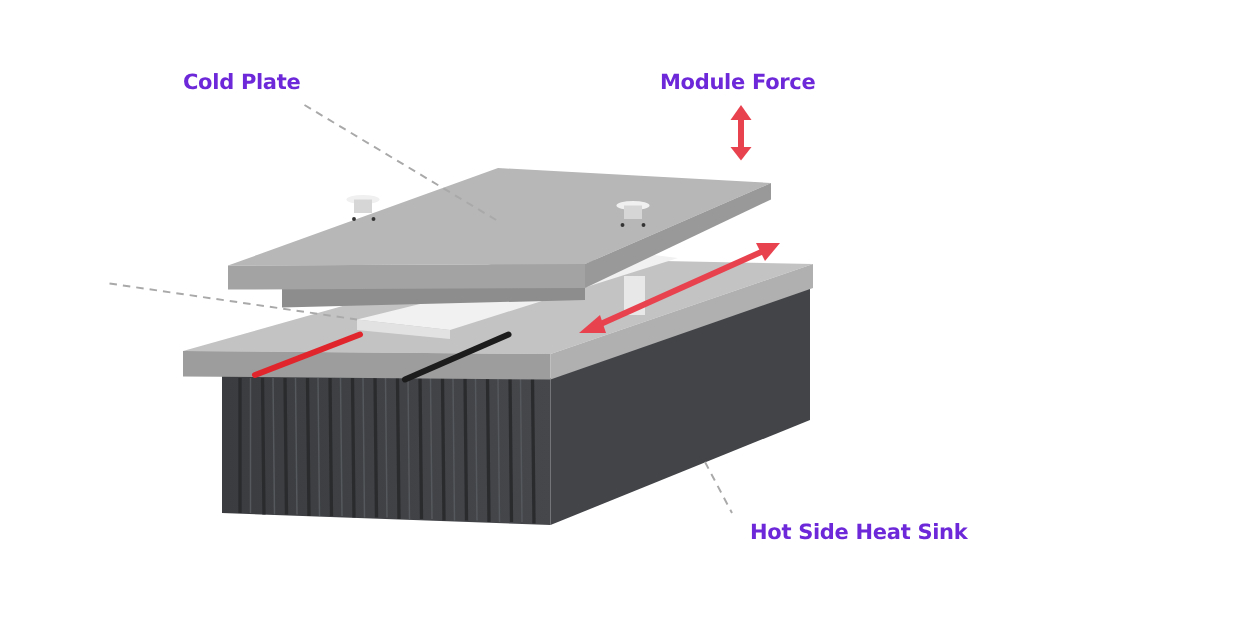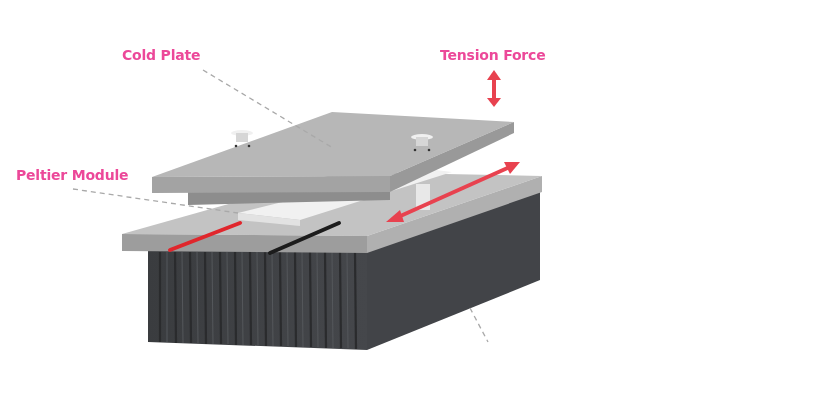--- a/index.html
+++ b/index.html
@@ -1,18 +1,18 @@
 <!DOCTYPE html>
 <html><head>
 <meta charset="utf-8">
 <style>
   html, body { margin:0; padding:0; background:#ffffff; }
   body { width:829px; height:415px; position:relative; overflow:hidden; font-family:"DejaVu Sans", sans-serif; }
   #stage { position:absolute; left:0; top:0; width:829px; height:415px; }
-  .label { position:absolute; font-family:"DejaVu Sans", sans-serif; font-weight:bold; font-size:14px; color:#ec4899; white-space:nowrap; letter-spacing:-0.2px; }
+  .label { position:absolute; font-family:"DejaVu Sans", sans-serif; font-weight:bold; font-size:14px; color:#6d28d9; white-space:nowrap; letter-spacing:-0.2px; }
 </style>
 </head>
 <body>
 
 <div id="stage">
   <svg width="829" height="415" viewBox="0 0 829 415">
     <defs>
       <linearGradient id="sinkGrad" x1="0" y1="0" x2="1" y2="0">
         <stop offset="0" stop-color="#3a3c3f"></stop>
         <stop offset="1" stop-color="#45474b"></stop>
@@ -105,15 +105,15 @@
     </g>
 
     <g fill="#e8424f" stroke="#e8424f">
       <line x1="396" y1="218" x2="512" y2="166" stroke-width="4"></line>
       <polygon points="386,222 400,210 404,222" stroke="none"></polygon>
       <polygon points="520,162 504,162 510,174" stroke="none"></polygon>
     </g>
   </svg>
 
   <div class="label" style="left:122px; top:47px;">Cold Plate</div>
-  <div class="label" style="left:440px; top:47px;">Tension Force</div>
-  <div class="label" style="left:16px; top:167px;">Peltier Module</div>
+  <div class="label" style="left:440px; top:47px;">Module Force</div>
+  <div class="label" style="left:500px; top:347px;">Hot Side Heat Sink</div>
 </div>
 
 </body></html>

